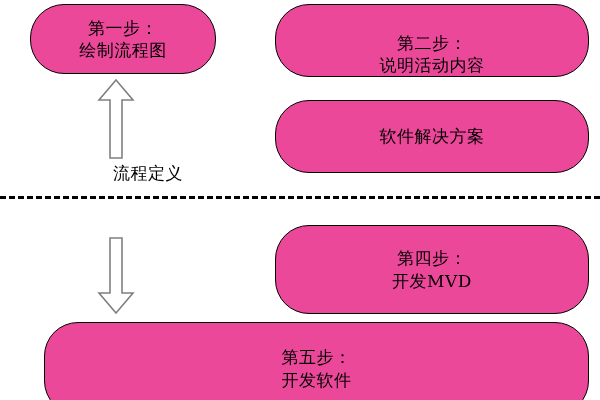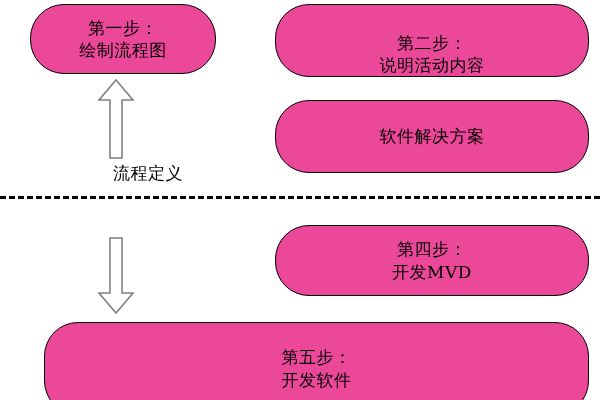--- a/index.html
+++ b/index.html
@@ -35,21 +35,21 @@
     display: block;
     white-space: nowrap;
     font-size: 17px;
     letter-spacing: 0.5px;
   }
 
   
   #box-step1 { left: 30px;  top: 4px;   width: 186px; height: 70px; }
   #box-step2 { left: 275px; top: 4px;   width: 314px; height: 73px; justify-content: flex-end; }
   #box-step3 { left: 275px; top: 100px; width: 314px; height: 73px; }
-  #box-step4 { left: 275px; top: 225px; width: 314px; height: 71px; }
+  #box-step4 { left: 275px; top: 225px; width: 314px; height: 89px; }
   #box-step5 { left: 44px;  top: 322px; width: 545px; height: 93px; }
 
   
   #divider {
     position: absolute;
     left: 0px;
     top: 196px;
     width: 600px;
     height: 0px;
     border-top: 3px dashed #000000;

